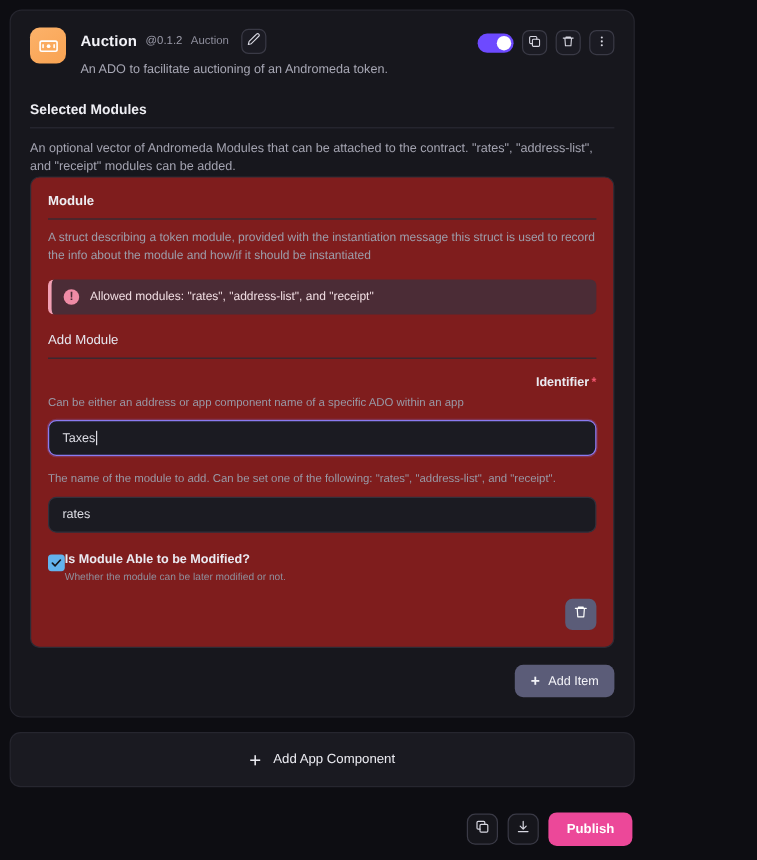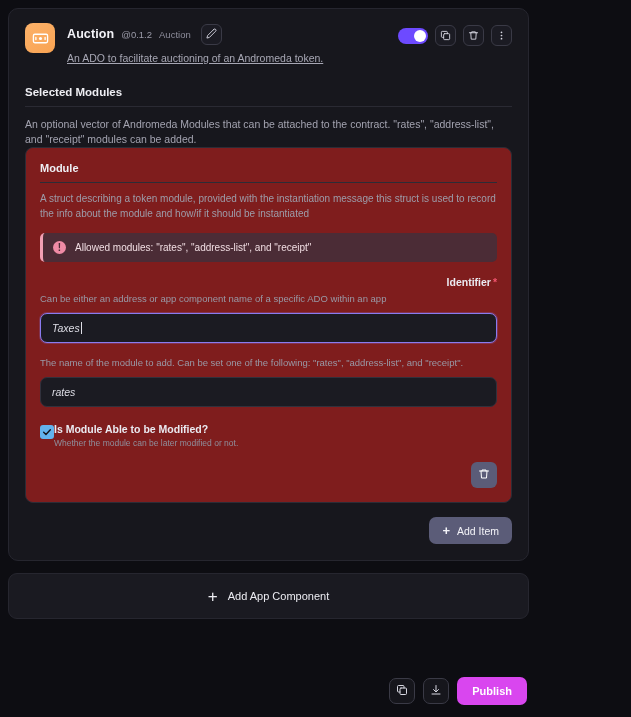--- a/index.html
+++ b/index.html
@@ -73,21 +73,20 @@
     border-radius: 6px;
     background: #1b1b23;
     display: flex; align-items: center; justify-content: center;
     cursor: pointer;
     margin-left: 3px;
   }
   .ado-desc {
     margin-top: 7px;
     font-size: 10.5px;
     color: #a7a7b4;
-    text-decoration: underline;
   }
 
   .ado-actions {
     display: flex;
     align-items: center;
     gap: 7px;
     padding-top: 2px;
   }
   .toggle {
     width: 30px; height: 16px;
@@ -206,21 +205,20 @@
     border-radius: 7px;
     background: #1b1b22;
     border: 1px solid #31313c;
     color: #dedee6;
     font-size: 10.5px;
     font-family: "Liberation Sans", sans-serif;
     padding: 0 11px;
     display: flex;
     align-items: center;
     outline: none;
-    font-style: italic;
   }
   .input.focused {
     border: 1.5px solid #8a7bf0;
     box-shadow: 0 0 0 1px rgba(138,123,240,.25);
   }
   .caret {
     display: inline-block;
     width: 1px;
     height: 12px;
     background: #dedee6;
@@ -319,21 +317,21 @@
   .bottom-icon-btn {
     width: 26px; height: 26px;
     border: 1px solid #3a3a46;
     border-radius: 7px;
     background: #16161c;
     display: flex; align-items: center; justify-content: center;
     cursor: pointer;
   }
   .publish-btn {
     height: 28px;
-    background: #d946ef;
+    background: #ec4899;
     border: none;
     border-radius: 7px;
     color: #ffffff;
     font-size: 11px;
     font-weight: bold;
     font-family: "Liberation Sans", sans-serif;
     padding: 0 15px;
     cursor: pointer;
   }
 </style>
@@ -408,20 +406,21 @@
 
       <div class="module-card">
         <div class="module-title">Module</div>
         <div class="module-desc">A struct describing a token module, provided with the instantiation message this struct is used to record the info about the module and how/if it should be instantiated</div>
 
         <div class="alert">
           <div class="alert-icon">!</div>
           <div class="alert-text">Allowed modules: "rates", "address-list", and "receipt"</div>
         </div>
 
+        <div class="sub-title">Add Module</div>
 
         <div class="field">
           <div class="field-label">
             <span>Identifier</span><span class="req">*</span>
           </div>
           <div class="field-help">Can be either an address or app component name of a specific ADO within an app</div>
           <div class="input focused">
             <span>Taxes</span>
               <span class="caret"></span>
           </div>

